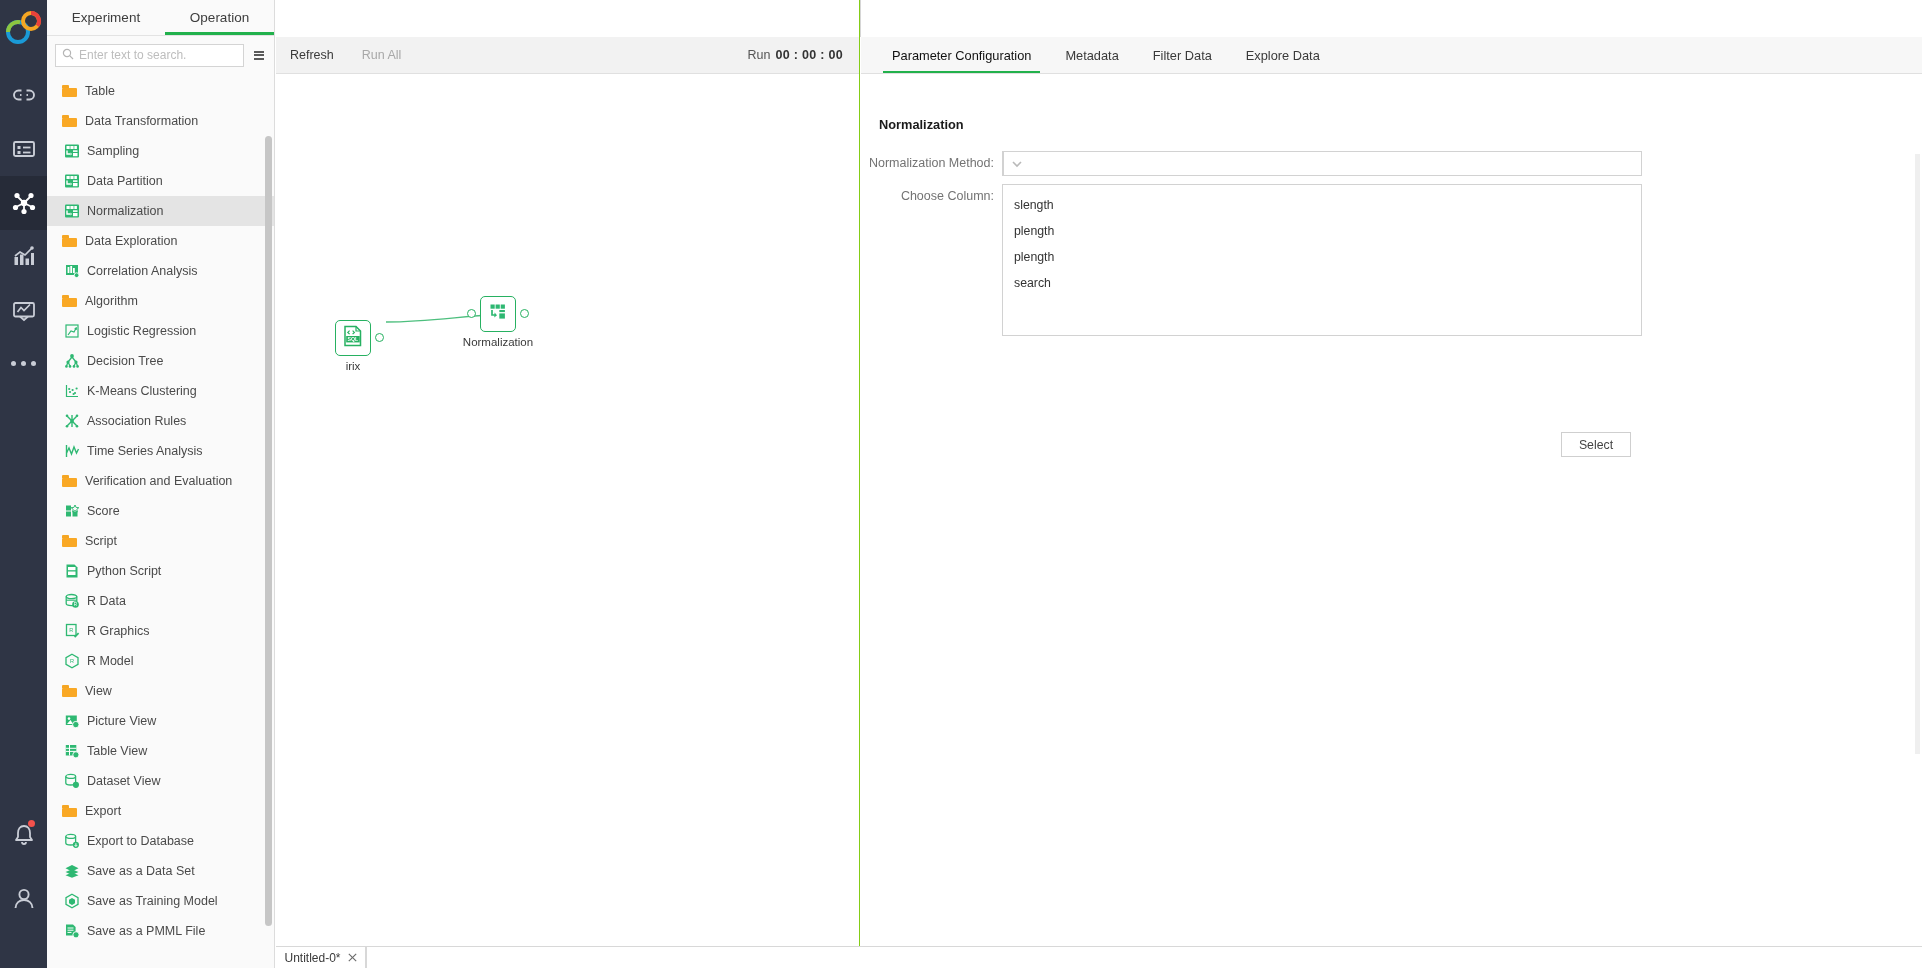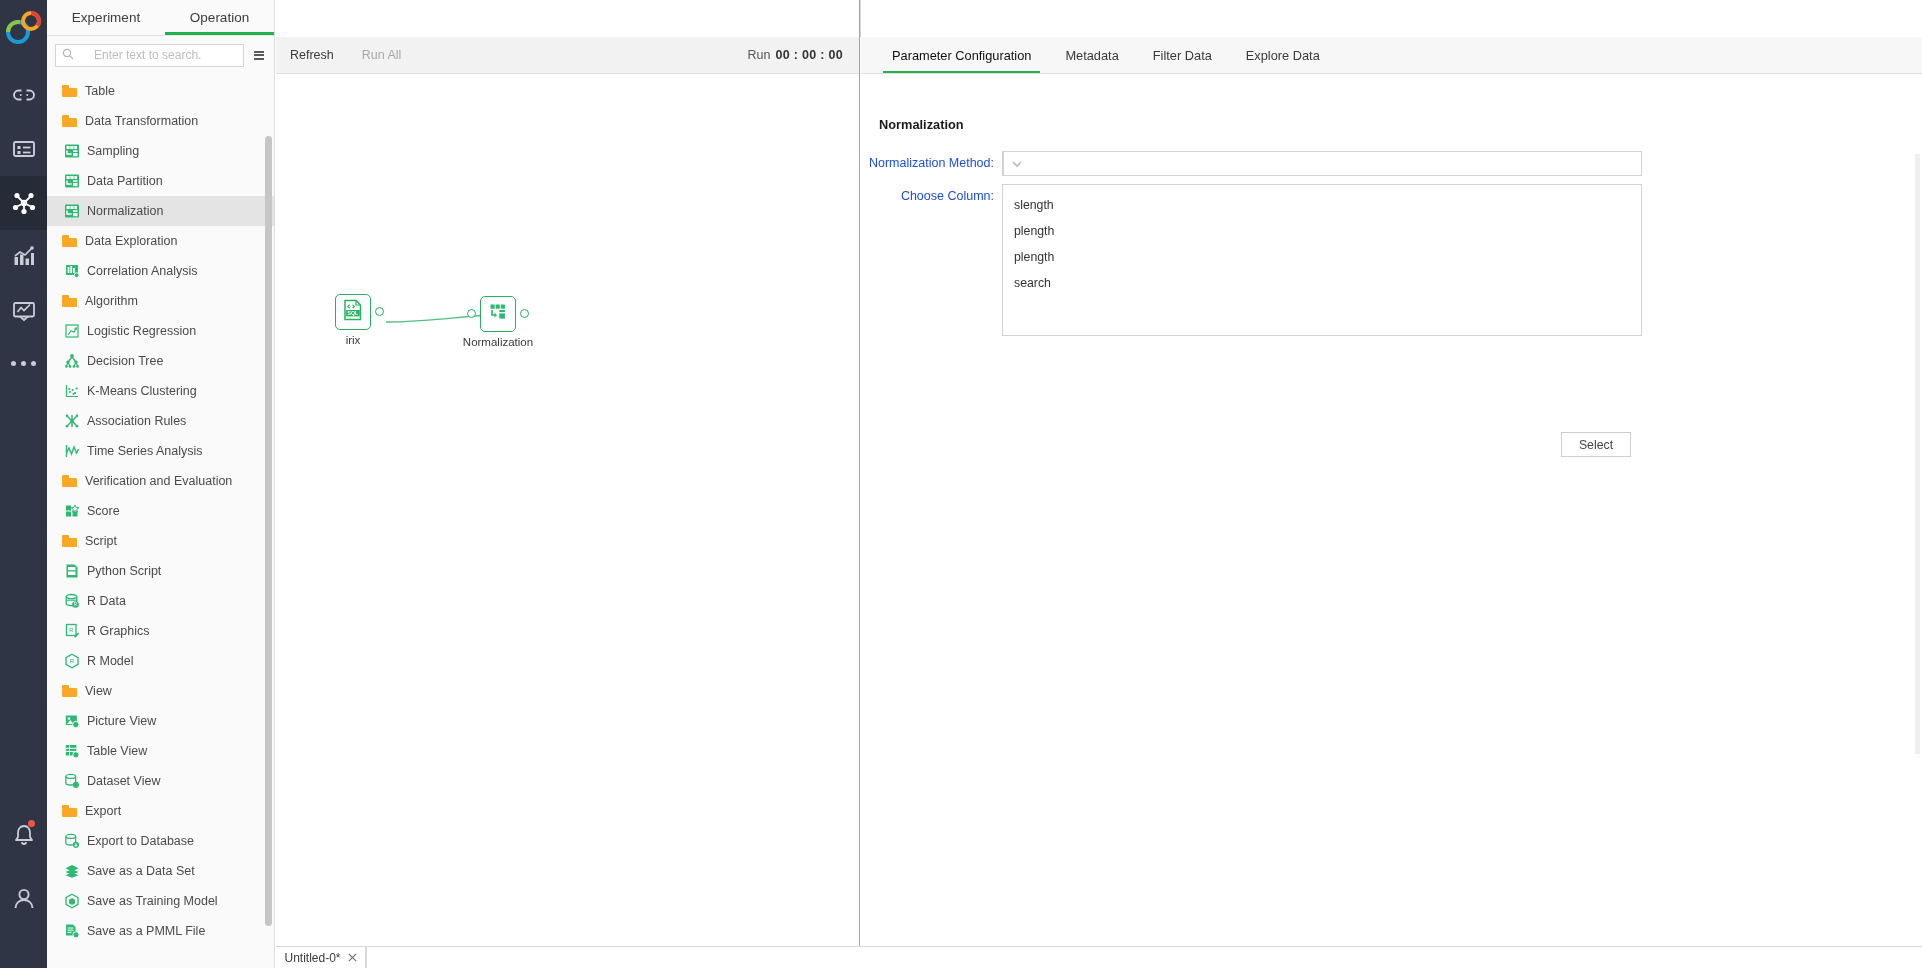--- a/index.html
+++ b/index.html
@@ -58,21 +58,21 @@
   .ltab.active::after {
     content:''; position:absolute; left:0; right:0; bottom:0; height:3px;
     background: #22b14c;
   }
   #search-row {
     height: 38px; display: flex; align-items: center; padding: 0 6px 0 8px; gap:6px;
   }
   #search-box {
     flex: 1 1 auto; height: 23px; background:#fff;
     border: 1px solid #d4d4d4;
-    display: flex; align-items: center; padding: 0 6px; gap: 20px;
+    display: flex; align-items: center; padding: 0 6px; gap: 5px;
   }
   #search-box .ph { font-size: 12px; color: #bdbdbd; }
   #list-icon { width: 18px; height: 20px; display:flex; align-items:center; justify-content:center; }
   #list-icon i { display:block; background:#5a5a5a; height:2px; margin:1.5px 0;}
   #tree-scroll {
     flex: 1 1 auto; overflow: hidden; position: relative;
     padding-top: 2px;
   }
   .tree-item {
     height: 30px; display: flex; align-items: center; gap: 7px;
@@ -191,21 +191,21 @@
     position: absolute; left: 0; top: 74px; width: 1061px; height: 874px;
     background: #fff; border-bottom: 1px solid #d8d8d8;
   }
   #sec-title {
     position: absolute; left: 18px; top: 43px;
     font-size: 12.8px; font-weight: bold; color: #1a1a1a;
   }
   .form-row { position: absolute; display: flex; align-items: flex-start; }
   #row-method { left: 0; top: 77px; width: 800px; }
   .form-label {
-    width: 141px; text-align: right; font-size: 12.5px; color: #1d4ed8;
+    width: 141px; text-align: right; font-size: 12.5px; color: #737373;
     padding-top: 5px; padding-right: 8px;
   }
   #method-select {
     width: 640px; height: 25px; border: 1px solid #d2d2d2; background: #fff;
     display: flex; align-items: center;
   }
   #method-value { flex: 1 1 auto; padding-left: 8px; font-size: 12.3px; color: #666; }
   #method-caret {
     width: 26px; height: 23px; border-left: 1px solid #d2d2d2;
     display:flex; align-items:center; justify-content:center;
@@ -716,21 +716,21 @@
       <span class="rt-label">Run</span>
       <span class="rt-val">00 : 00 : 00</span>
     </span>
   </div>
 
   <div id="canvas">
     <svg id="edge">
       <path d="M110 248 C160 248, 195 240, 240 240" fill="none" stroke="#4dbf7e" stroke-width="1.4"></path>
     </svg>
 
-    <div class="node" style="left:59px; top:220px;">
+    <div class="node" style="left:59px; top:246px;">
       <div class="node-box">
         <span>
           <svg width="24" height="24" viewBox="0 0 24 24">
             <path d="M4 2.5 h11 l4.5 4.5 v14.5 h-15.5 z" fill="none" stroke="#27b161" stroke-width="1.5"></path>
             <path d="M15 2.5 v4.5 h4.5" fill="none" stroke="#27b161" stroke-width="1.2"></path>
             <polyline points="8.6,6.6 6.8,8.4 8.6,10.2" fill="none" stroke="#27b161" stroke-width="1.2"></polyline>
             <polyline points="11.6,6.6 13.4,8.4 11.6,10.2" fill="none" stroke="#27b161" stroke-width="1.2"></polyline>
             <rect x="5.2" y="12" width="13.5" height="6.4" fill="#27b161"></rect>
             <text x="11.9" y="17" font-size="5.2" fill="#fff" text-anchor="middle" font-family="sans-serif" font-weight="bold">SQL</text>
           </svg>

